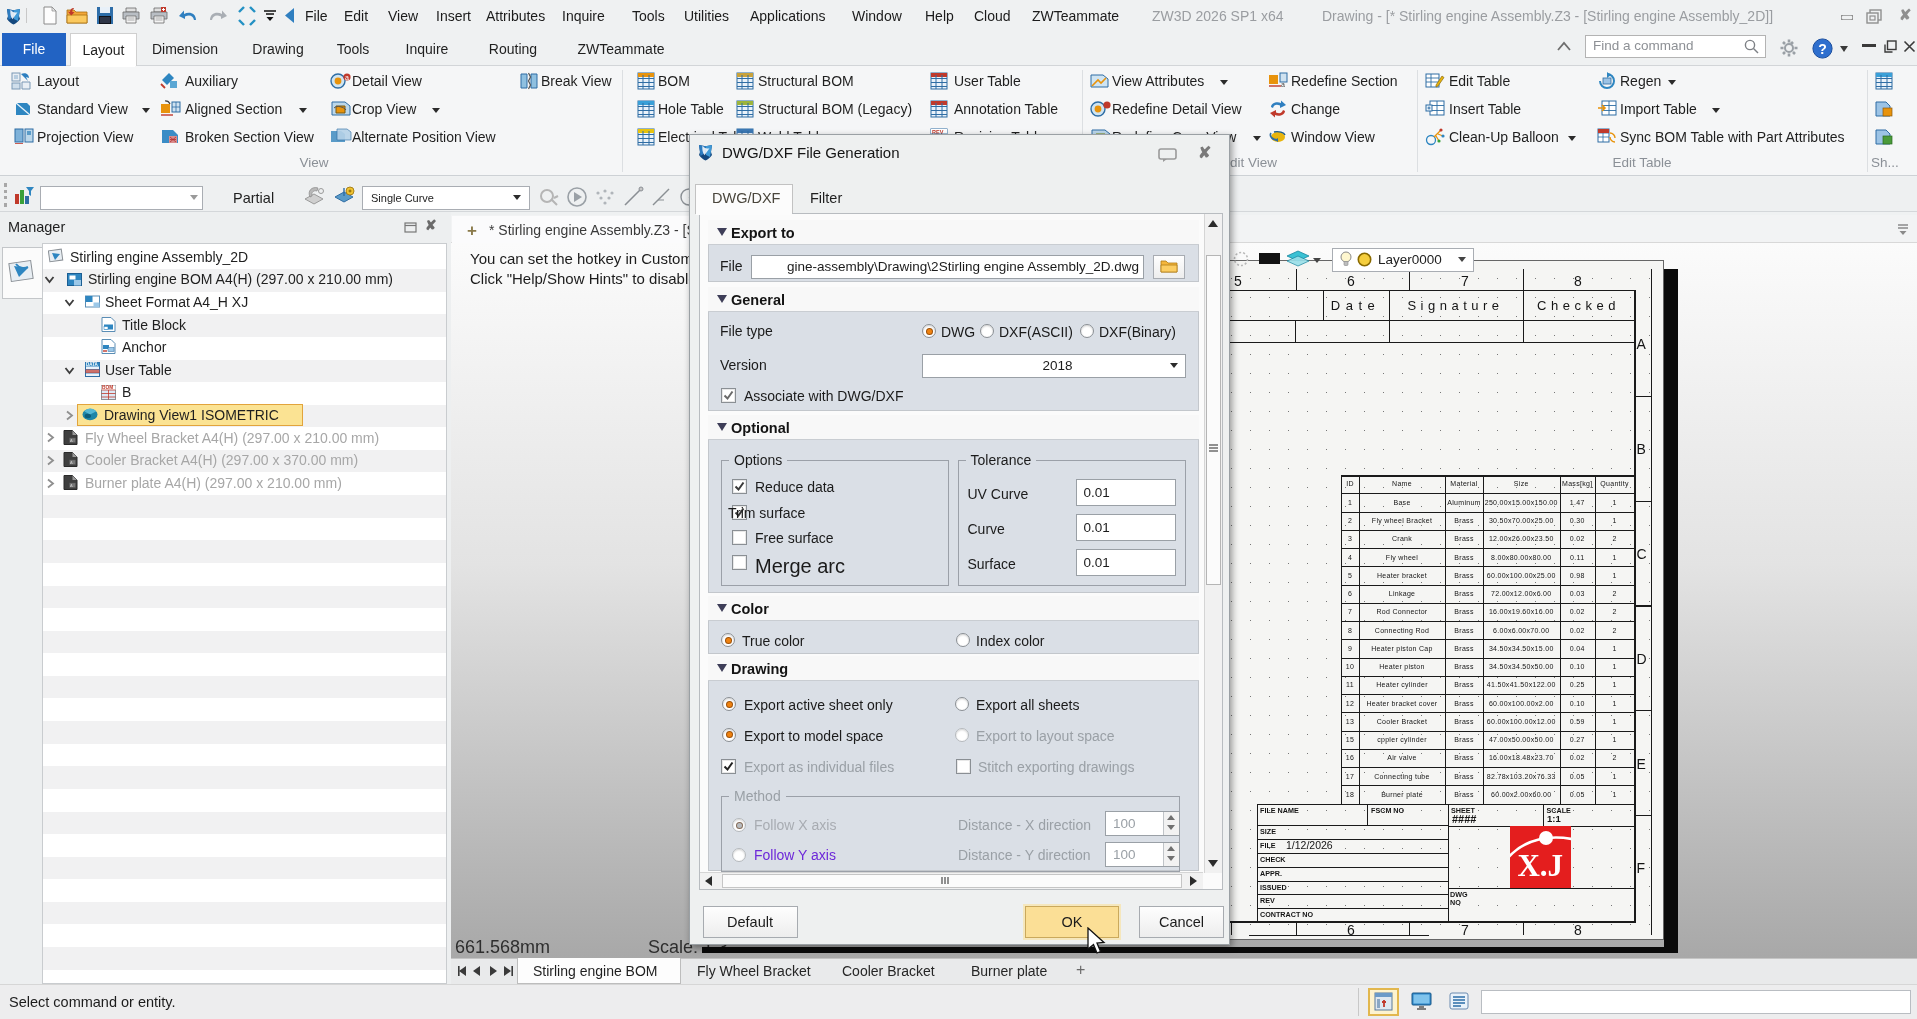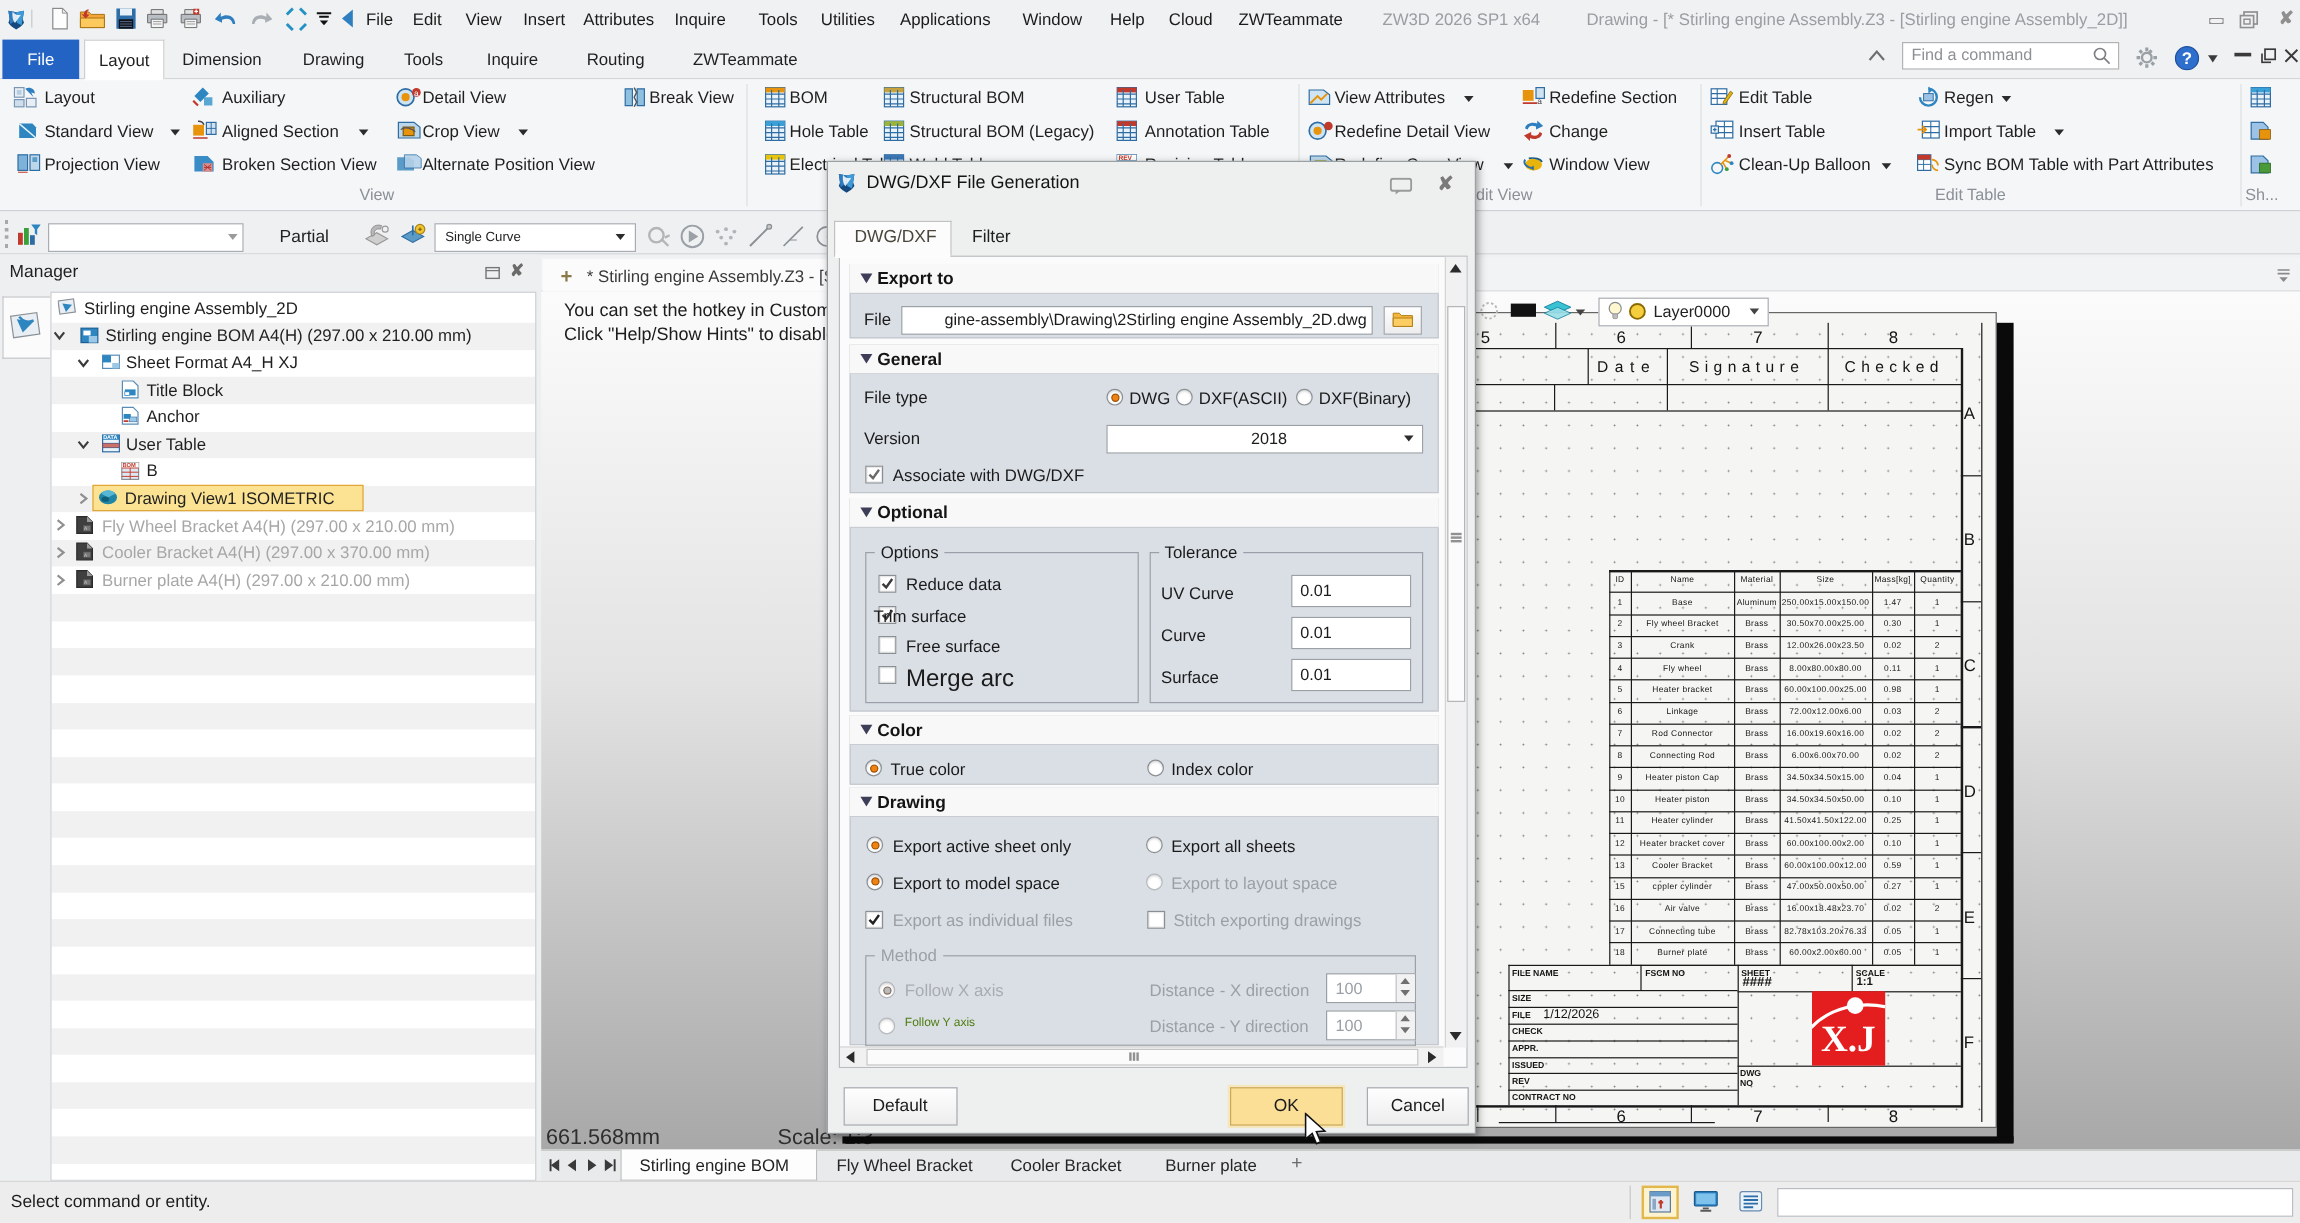--- a/index.html
+++ b/index.html
@@ -950,21 +950,21 @@
 <div class="ab" style="left:956px;top:759px;width:15px;height:15px;background:#fff;border:1px solid #8a8f94;box-shadow:inset 0 0 0 1px #e8e8e8;z-index:51"></div>
 <div class="ab" style="left:978px;top:759px;font-size:14px;color:#9aa0a6;white-space:nowrap;z-index:51">Stitch exporting drawings</div>
 <div class="ab" style="left:721px;top:796px;width:459px;height:76px;border:1px solid #9ba0a8;z-index:51"></div>
 <div class="ab" style="left:729px;top:788px;font-size:14px;color:#9aa0a6;background:#dadfe6;padding:0 5px;z-index:51">Method</div>
 <div class="ab" style="left:732px;top:818px;width:14px;height:14px;border-radius:50%;background:#fff;border:1px solid #b5b9bd;box-shadow:inset 0 1px 2px rgba(0,0,0,0.18);z-index:51"></div>
 <div class="ab" style="left:735.5px;top:821.5px;width:7px;height:7px;border-radius:50%;background:#b8bcc0;border:1px solid rgba(90,40,0,0.55);z-index:51"></div>
 <div class="ab" style="left:754px;top:817px;font-size:14px;color:#a8acb2;white-space:nowrap;z-index:51">Follow X axis</div>
 <div class="ab" style="left:958px;top:817px;font-size:14px;color:#9aa0a6;white-space:nowrap;z-index:51">Distance - X direction</div>
 <div class="ab" style="left:1105px;top:811px;width:75px;height:25px;background:#fff;border:1px solid #9aa0a6;font-size:13.5px;color:#9aa0a6;line-height:23px;overflow:hidden;text-align:left;padding-left:7px;white-space:nowrap;z-index:51">100</div>
 <div class="ab" style="left:732px;top:847.5px;width:14px;height:14px;border-radius:50%;background:#fff;border:1px solid #b5b9bd;box-shadow:inset 0 1px 2px rgba(0,0,0,0.18);z-index:51"></div>
-<div class="ab" style="left:754px;top:847px;font-size:10px;color:#4d7c0f;white-space:nowrap;z-index:51">Follow Y axis</div>
+<div class="ab" style="left:754px;top:847px;font-size:14px;color:#6d28d9;white-space:nowrap;z-index:51">Follow Y axis</div>
 <div class="ab" style="left:958px;top:847px;font-size:14px;color:#9aa0a6;white-space:nowrap;z-index:51">Distance - Y direction</div>
 <div class="ab" style="left:1105px;top:842px;width:75px;height:25px;background:#fff;border:1px solid #9aa0a6;font-size:13.5px;color:#9aa0a6;line-height:23px;overflow:hidden;text-align:left;padding-left:7px;white-space:nowrap;z-index:51">100</div>
 <div class="ab" style="left:1163px;top:812px;width:16px;height:23px;background:#f2f2f2;border-left:1px solid #c0c4c8;z-index:51"></div>
 <div class="ab" style="left:1167px;top:815px;width:0;height:0;border-left:4px solid transparent;border-right:4px solid transparent;border-bottom:5px solid #707070;z-index:51"></div>
 <div class="dd" style="left:1167px;top:825px;z-index:51"><span style="display:inline-block;width:0;height:0;border-left:4.0px solid transparent;border-right:4.0px solid transparent;border-top:5px solid #707070"></span></div>
 <div class="ab" style="left:1163px;top:843px;width:16px;height:23px;background:#f2f2f2;border-left:1px solid #c0c4c8;z-index:51"></div>
 <div class="ab" style="left:1167px;top:846px;width:0;height:0;border-left:4px solid transparent;border-right:4px solid transparent;border-bottom:5px solid #707070;z-index:51"></div>
 <div class="dd" style="left:1167px;top:856px;z-index:51"><span style="display:inline-block;width:0;height:0;border-left:4.0px solid transparent;border-right:4.0px solid transparent;border-top:5px solid #707070"></span></div>
 <div class="ab" style="left:1204px;top:214px;width:18px;height:659px;background:#f1f1f1;border-left:1px solid #d5d5d5;z-index:51"></div>
 <div class="ab" style="left:1208px;top:220px;width:0;height:0;border-left:5px solid transparent;border-right:5px solid transparent;border-bottom:7px solid #2b2b2b;z-index:51"></div>

